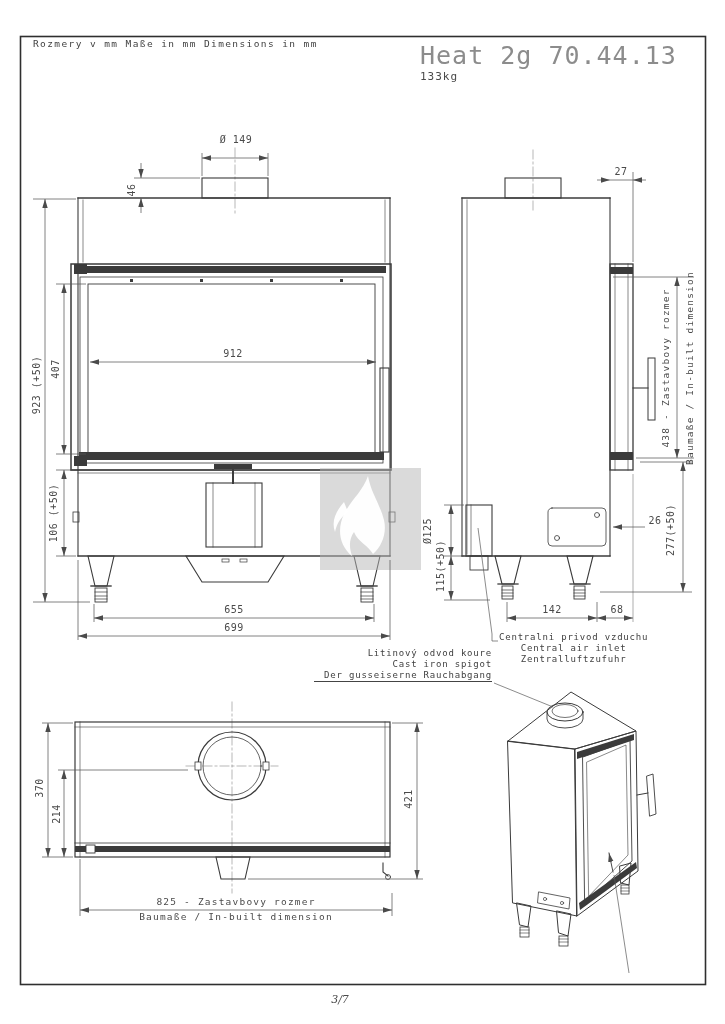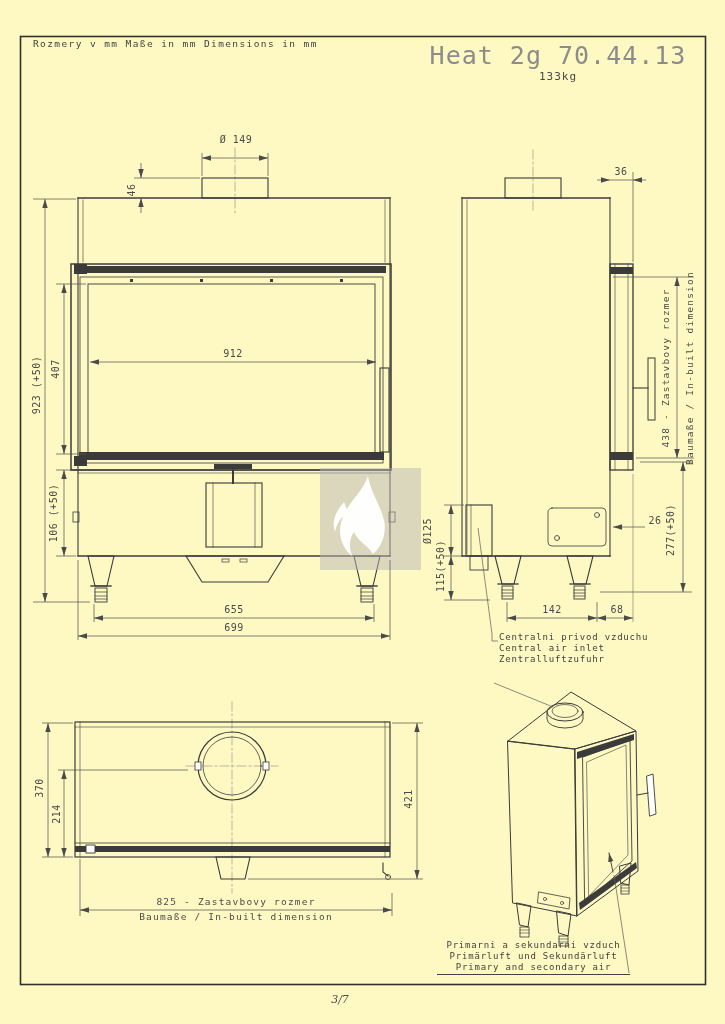--- a/index.html
+++ b/index.html
@@ -1,29 +1,29 @@
 <!DOCTYPE html>
 <html><head>
 <meta charset="utf-8">
 <style>
   html,body{margin:0;padding:0;background:#e8e8e8;}
-  .sheet{position:relative;width:725px;height:1024px;background:#fef9c3;overflow:hidden;
+  .sheet{position:relative;width:725px;height:1024px;background:#ffffff;overflow:hidden;
          font-family:"DejaVu Sans Mono","Liberation Mono",monospace;}
   svg{position:absolute;left:0;top:0;}
   .lbl{position:absolute;font-size:10px;letter-spacing:.5px;color:#4a4a4a;white-space:nowrap;
        transform:translate(-50%,-50%);line-height:1;}
   .lbl.v{transform:translate(-50%,-50%) rotate(-90deg);}
   .lbl.small{font-size:9.5px;letter-spacing:1.2px;}
-  .note{position:absolute;font-size:9px;letter-spacing:.8px;color:#3f3f3f;line-height:10.8px;white-space:nowrap;}
+  .note{position:absolute;font-size:9px;letter-spacing:.8px;color:#3f3f3f;line-height:10.8px;white-space:nowrap;text-align:center;}
   .note span{display:block;}
   .note.right{text-align:right;}
   .note.center{text-align:center;}
   .underline3{border-bottom:1px solid #444;padding-bottom:1px;}
   .units{position:absolute;left:33px;top:38px;font-size:9.5px;letter-spacing:1.4px;color:#3f3f3f;line-height:11px;}
-  .titleblock{position:absolute;left:420px;top:42px;width:276px;text-align:center;}
+  .titleblock{position:absolute;left:420px;top:42px;width:276px;text-align:left;}
   .title{font-size:25px;color:#8c8c8c;letter-spacing:1px;line-height:28px;white-space:nowrap;}
   .weight{font-size:11px;color:#4a4a4a;letter-spacing:1px;}
   .footer{position:absolute;left:290px;top:993px;width:100px;text-align:center;
           font-family:"DejaVu Serif","Liberation Serif",serif;font-style:italic;font-size:11px;color:#4a4a4a;}
 </style>
 </head>
 <body>
 
 <div class="sheet">
 
@@ -260,42 +260,42 @@
 
 <span class="lbl" style="left:236px;top:140px">Ø 149</span>
 <span class="lbl v" style="left:132px;top:190px">46</span>
 <span class="lbl v" style="left:37px;top:385px">923 (+50)</span>
 <span class="lbl v" style="left:56px;top:369px">407</span>
 <span class="lbl v" style="left:54px;top:513px">106 (+50)</span>
 <span class="lbl" style="left:233px;top:354px">912</span>
 <span class="lbl" style="left:234px;top:610px">655</span>
 <span class="lbl" style="left:234px;top:628px">699</span>
 
-<span class="lbl" style="left:621px;top:172px">36</span>
+<span class="lbl" style="left:621px;top:172px">27</span>
 <span class="lbl v small" style="left:666px;top:368px">438 - Zastavbovy rozmer</span>
 <span class="lbl v small" style="left:690px;top:368px">Baumaße / In-built dimension</span>
 <span class="lbl" style="left:655px;top:521px">26</span>
 <span class="lbl v" style="left:671px;top:530px">277(+50)</span>
 <span class="lbl v" style="left:428px;top:531px">Ø125</span>
 <span class="lbl v" style="left:441px;top:566px">115(+50)</span>
 <span class="lbl" style="left:552px;top:610px">142</span>
 <span class="lbl" style="left:617px;top:610px">68</span>
 
 <span class="lbl v" style="left:40px;top:788px">370</span>
 <span class="lbl v" style="left:57px;top:814px">214</span>
 <span class="lbl v" style="left:409px;top:799px">421</span>
 <span class="lbl small" style="left:236px;top:902px">825 - Zastavbovy rozmer</span>
 <span class="lbl small" style="left:236px;top:917px">Baumaße / In-built dimension</span>
 
 <div class="note" style="left:499px;top:632px">
   <span>Centralni privod vzduchu</span>
   <span>Central air inlet</span>
   <span>Zentralluftzufuhr</span>
 </div>
-<div class="note center" style="left:437px;top:940px;width:193px;border-bottom:1px solid #444;padding-bottom:2px">
-  <span>Primarni a sekundarni vzduch</span>
-  <span>Primärluft und Sekundärluft</span>
-  <span>Primary and secondary air</span>
+<div class="note right" style="left:314px;top:648px;width:178px">
+  <span>Litinový odvod koure</span>
+  <span>Cast iron spigot</span>
+  <span class="underline3">Der gusseiserne Rauchabgang</span>
 </div>
 
 <div class="footer">3/7</div>
 
 </div>
 
 </body></html>

